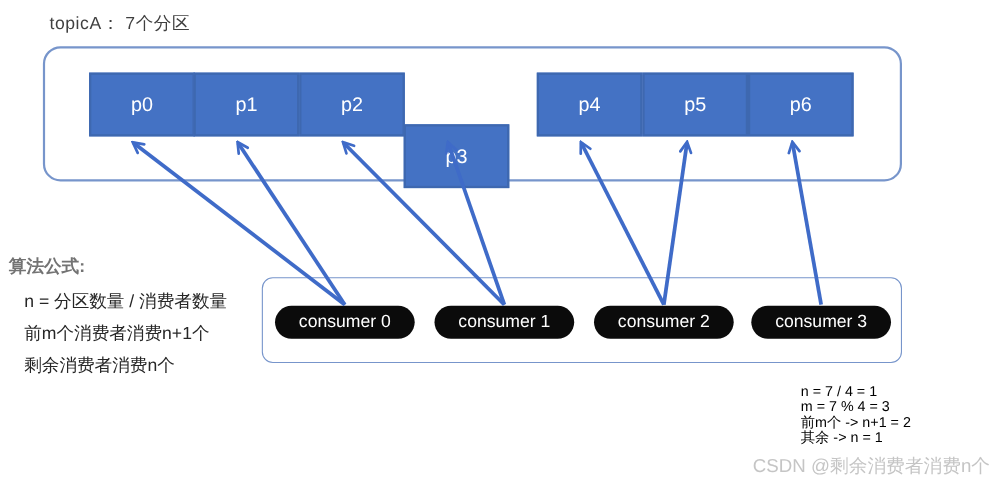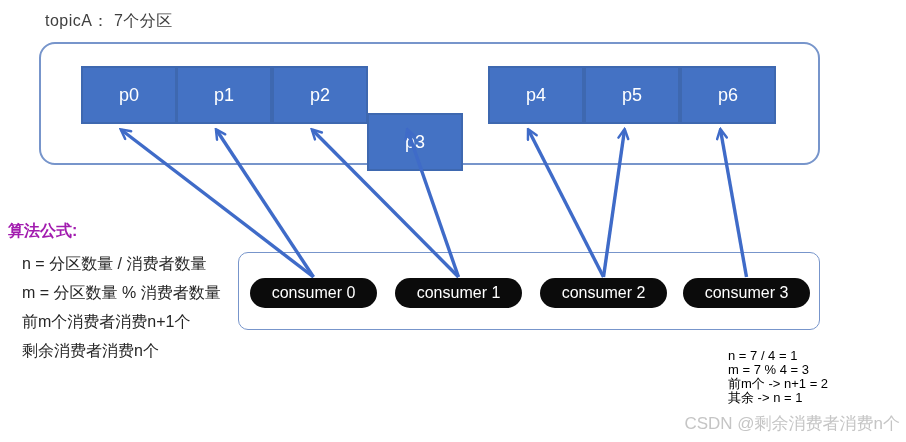--- a/index.html
+++ b/index.html
@@ -27,21 +27,21 @@
   }
   .partition{
     position:absolute;top:66px;width:96px;height:58px;
     background:var(--partition-fill);border:2px solid var(--partition-border);
     display:flex;align-items:center;justify-content:center;
     color:#fff;font-size:18px;
   }
   .algo{
     position:absolute;left:8px;top:221px;font-size:16px;color:#262626;
   }
-  .algo-heading{font-weight:bold;font-size:16px;color:#a21caf;margin-bottom:7px;}
+  .algo-heading{font-weight:bold;font-size:16px;color:#737373;margin-bottom:7px;margin-top:11px;}
   .algo-line{line-height:29px;white-space:nowrap;margin-left:14px;}
   .consumer-box{
     position:absolute;left:238px;top:252px;width:582px;height:78px;
     border:1.5px solid var(--box-border);border-radius:10px;background:transparent;
   }
   .consumer{
     position:absolute;top:278px;width:127px;height:30px;border-radius:15px;
     background:var(--consumer-fill);color:#fff;font-size:16px;
     display:flex;align-items:center;justify-content:center;white-space:nowrap;
   }
@@ -77,21 +77,20 @@
       <div class="partition" id="el-p3" style="left: 367px; margin-top: 47px;">p3</div>
       <div class="partition" id="el-p4" style="left: 488px;">p4</div>
       <div class="partition" id="el-p5" style="left: 584px;">p5</div>
       <div class="partition" id="el-p6" style="left: 680px;">p6</div>
     </div>
 
   <div class="algo">
     <div class="algo-heading">算法公式:</div>
     <div id="algo-lines">
         <div class="algo-line">n = 分区数量 / 消费者数量</div>
-        <div class="algo-line">m = 分区数量 % 消费者数量</div>
         <div class="algo-line">前m个消费者消费n+1个</div>
         <div class="algo-line">剩余消费者消费n个</div>
       </div>
   </div>
 
   <div class="consumer-box"></div>
   <div id="consumers">
       <div class="consumer" id="el-consumer-0" style="left: 250px;">consumer 0</div>
       <div class="consumer" id="el-consumer-1" style="left: 395px;">consumer 1</div>
       <div class="consumer" id="el-consumer-2" style="left: 540px;">consumer 2</div>

